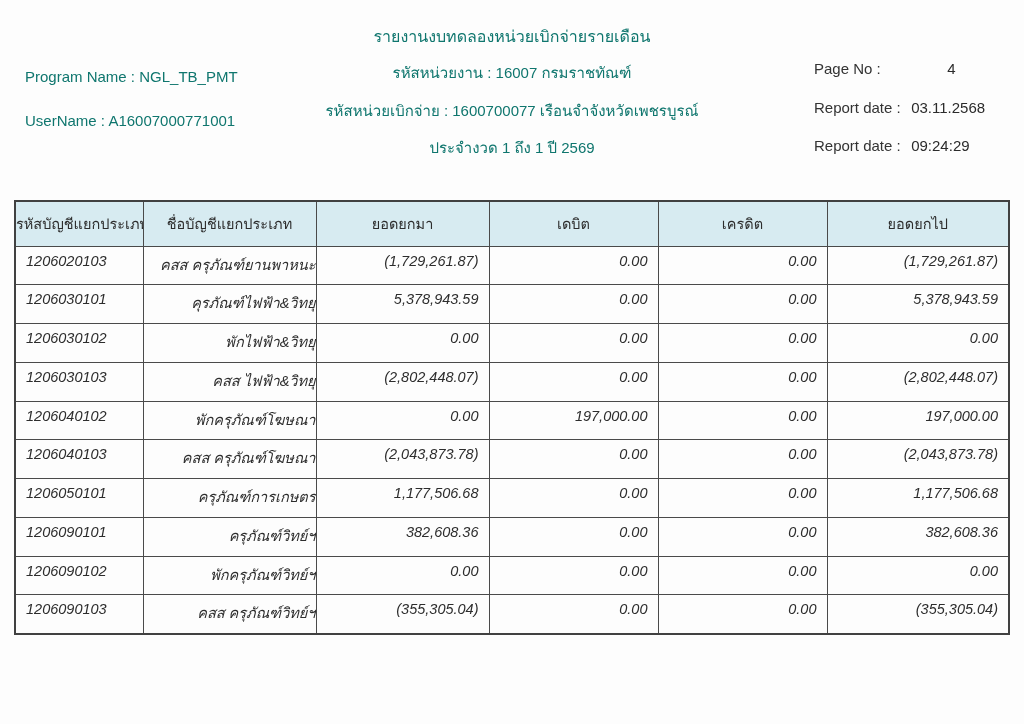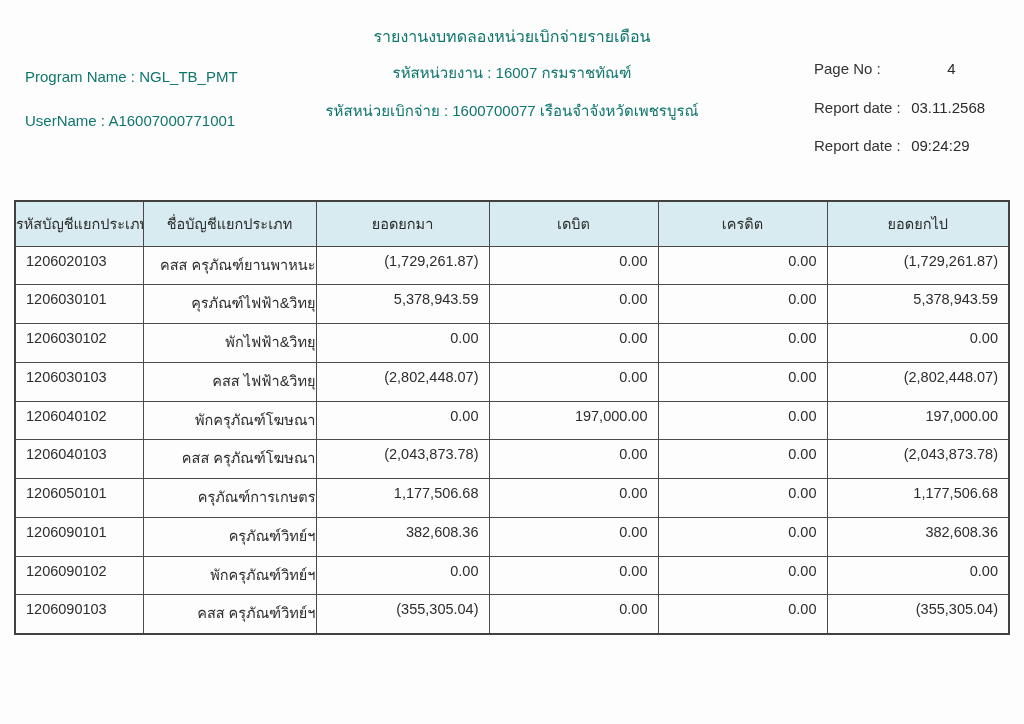--- a/index.html
+++ b/index.html
@@ -38,21 +38,21 @@
     border-collapse:collapse; table-layout:fixed;
     border:2px solid #414141;
   }
   .tb th, .tb td {
     border:1.5px solid #4a4a4a;
     font-size:14.5px; color:#2d2d2d; font-weight:normal;
     overflow:hidden; white-space:nowrap;
   }
   .tb thead tr { height:45px; }
   .tb thead th { background:#d7ebf1; text-align:center; vertical-align:middle; }
-  .tb tbody tr { height:38.75px; }
+  .tb tbody tr { height:38.75px;font-style:italic; }
   .tb tbody td { vertical-align:top; padding-top:6px; }
   .tb td.code { padding-left:10px; text-align:left; }
   .tb td.name { padding-left:8px; text-align:right;margin-left:48px; }
   .tb td.amount { padding-right:10px; text-align:right; }
 </style>
 </head>
 <body>
 
 <div class="page">
 
@@ -62,20 +62,21 @@
     <span>Program Name :</span>
     <span>NGL_TB_PMT</span>
   </div>
   <div class="meta-left l2">
     <span>UserName :</span>
     <span>A16007000771001</span>
   </div>
 
   <div class="center-line l1">รหัสหน่วยงาน : 16007 กรมราชทัณฑ์</div>
   <div class="center-line l2">รหัสหน่วยเบิกจ่าย : 1600700077 เรือนจำจังหวัดเพชรบูรณ์</div>
+  <div class="center-line l3">ประจำงวด 1 ถึง 1 ปี 2569</div>
 
   <div class="meta-right l1">
     <span class="lbl">Page No :</span>
     <span class="val page-no">4</span>
   </div>
   <div class="meta-right l2">
     <span class="lbl">Report date :</span>
     <span class="val">03.11.2568</span>
   </div>
   <div class="meta-right l3">

